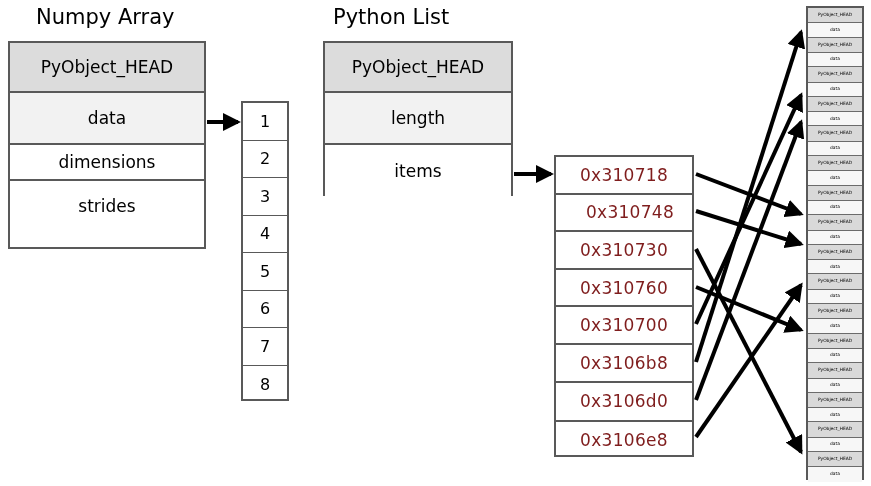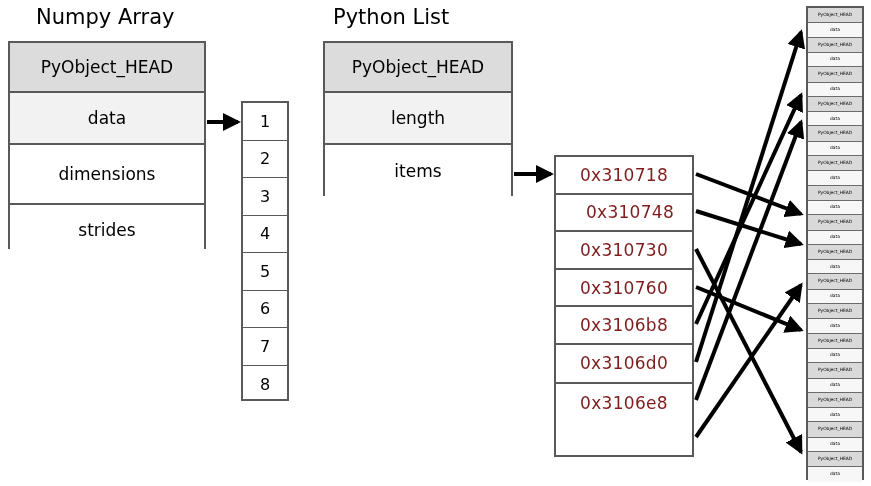--- a/index.html
+++ b/index.html
@@ -121,21 +121,21 @@
 </head>
 <body>
 
 <div id="canvas">
 
   <div class="diagram-title" style="left: 36px; top: 5px;">Numpy Array</div>
 
   <div class="struct" id="numpy-struct" style="left: 8px; top: 41px; width: 198px; height: 208px;">
       <div class="row head" style="height: 50px;">PyObject_HEAD</div>
       <div class="row shade" style="height: 52px;">data</div>
-      <div class="row plain" style="height: 60px;">dimensions</div>
+      <div class="row plain" style="height: 36px;">dimensions</div>
       <div class="row plain" style="height: 50px;">strides</div>
     </div>
 
   <div class="cellcol" id="numpy-buffer" style="left: 241px; top: 101px; width: 48px; height: 300px;">
       <div class="cell" style="height: 37.5px;">1</div>
       <div class="cell" style="height: 37.5px;">2</div>
       <div class="cell" style="height: 37.5px;">3</div>
       <div class="cell" style="height: 37.5px;">4</div>
       <div class="cell" style="height: 37.5px;">5</div>
       <div class="cell" style="height: 37.5px;">6</div>
@@ -149,20 +149,21 @@
       <div class="row head" style="height: 50px;">PyObject_HEAD</div>
       <div class="row shade" style="height: 52px;">length</div>
       <div class="row plain" style="height: 51px;">items</div>
     </div>
 
   <div class="ptrtable" id="ptr-table" style="left: 554px; top: 155px; width: 140px; height: 302px;">
       <div class="prow" style="height: 37.6px;">0x310718</div>
       <div class="prow" style="height: 37.6px; padding-left: 12px;">0x310748</div>
       <div class="prow" style="height: 37.6px;">0x310730</div>
       <div class="prow" style="height: 37.6px;">0x310760</div>
+      <div class="prow" style="height: 37.6px;">0x310700</div>
       <div class="prow" style="height: 37.6px;">0x3106b8</div>
       <div class="prow" style="height: 39px;">0x3106d0</div>
       <div class="prow" style="height: 37.6px;">0x3106e8</div>
     </div>
 
   <div class="objcol" id="obj-column" style="left: 806px; top: 6px; width: 58px; height: 474px;">
       <div class="orow ohead" style="height: 15.392px;">PyObject_HEAD</div>
       <div class="orow odata" style="height: 14.208px;">data</div>
       <div class="orow ohead" style="height: 15.392px;">PyObject_HEAD</div>
       <div class="orow odata" style="height: 14.208px;">data</div>

